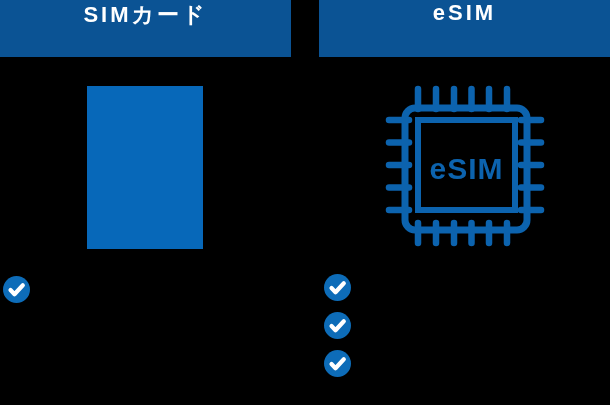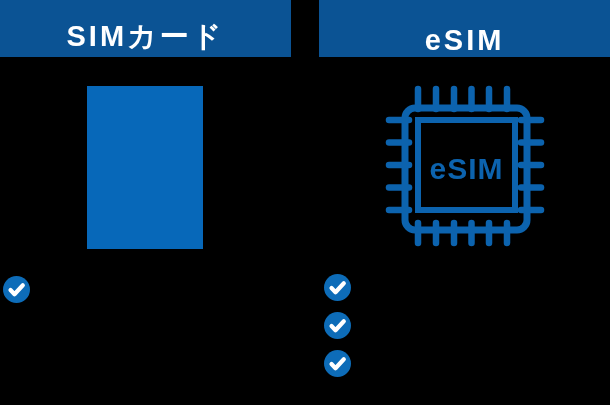--- a/index.html
+++ b/index.html
@@ -17,24 +17,24 @@
     height: 405px;
     background: #000000;
   }
   .header-bar {
     position: absolute;
     top: 0;
     height: 57px;
     background: #0B5394;
     color: #FFFFFF;
     display: flex;
-    align-items: flex-end;
+    align-items: flex-start;
     justify-content: center;
     font-weight: 700;
-    font-size: 29px;
+    font-size: 22px;
     letter-spacing: 3px;
   }
   .header-left  { left: 0;   width: 291px; }
   .header-right { left: 319px; width: 291px; }
 
   .sim-rect {
     position: absolute;
     left: 87px;
     top: 86px;
     width: 116px;

